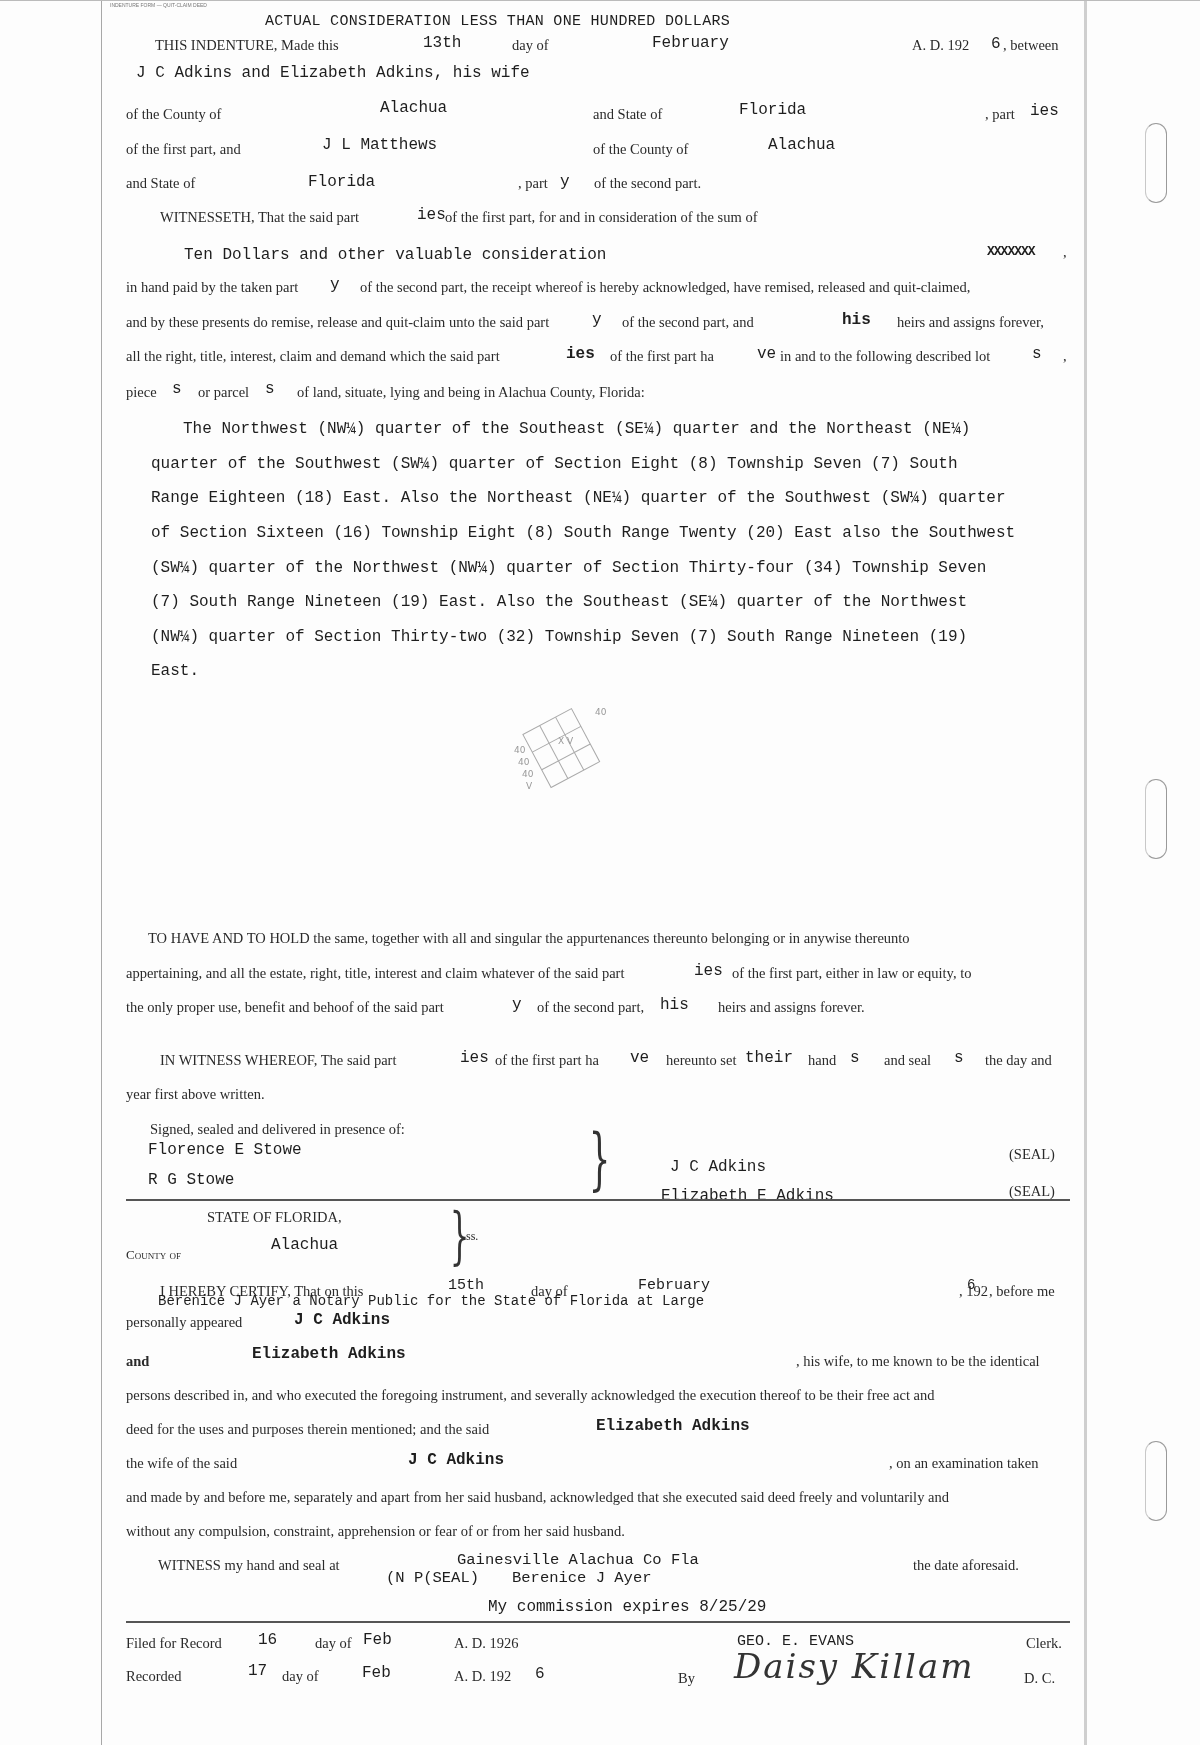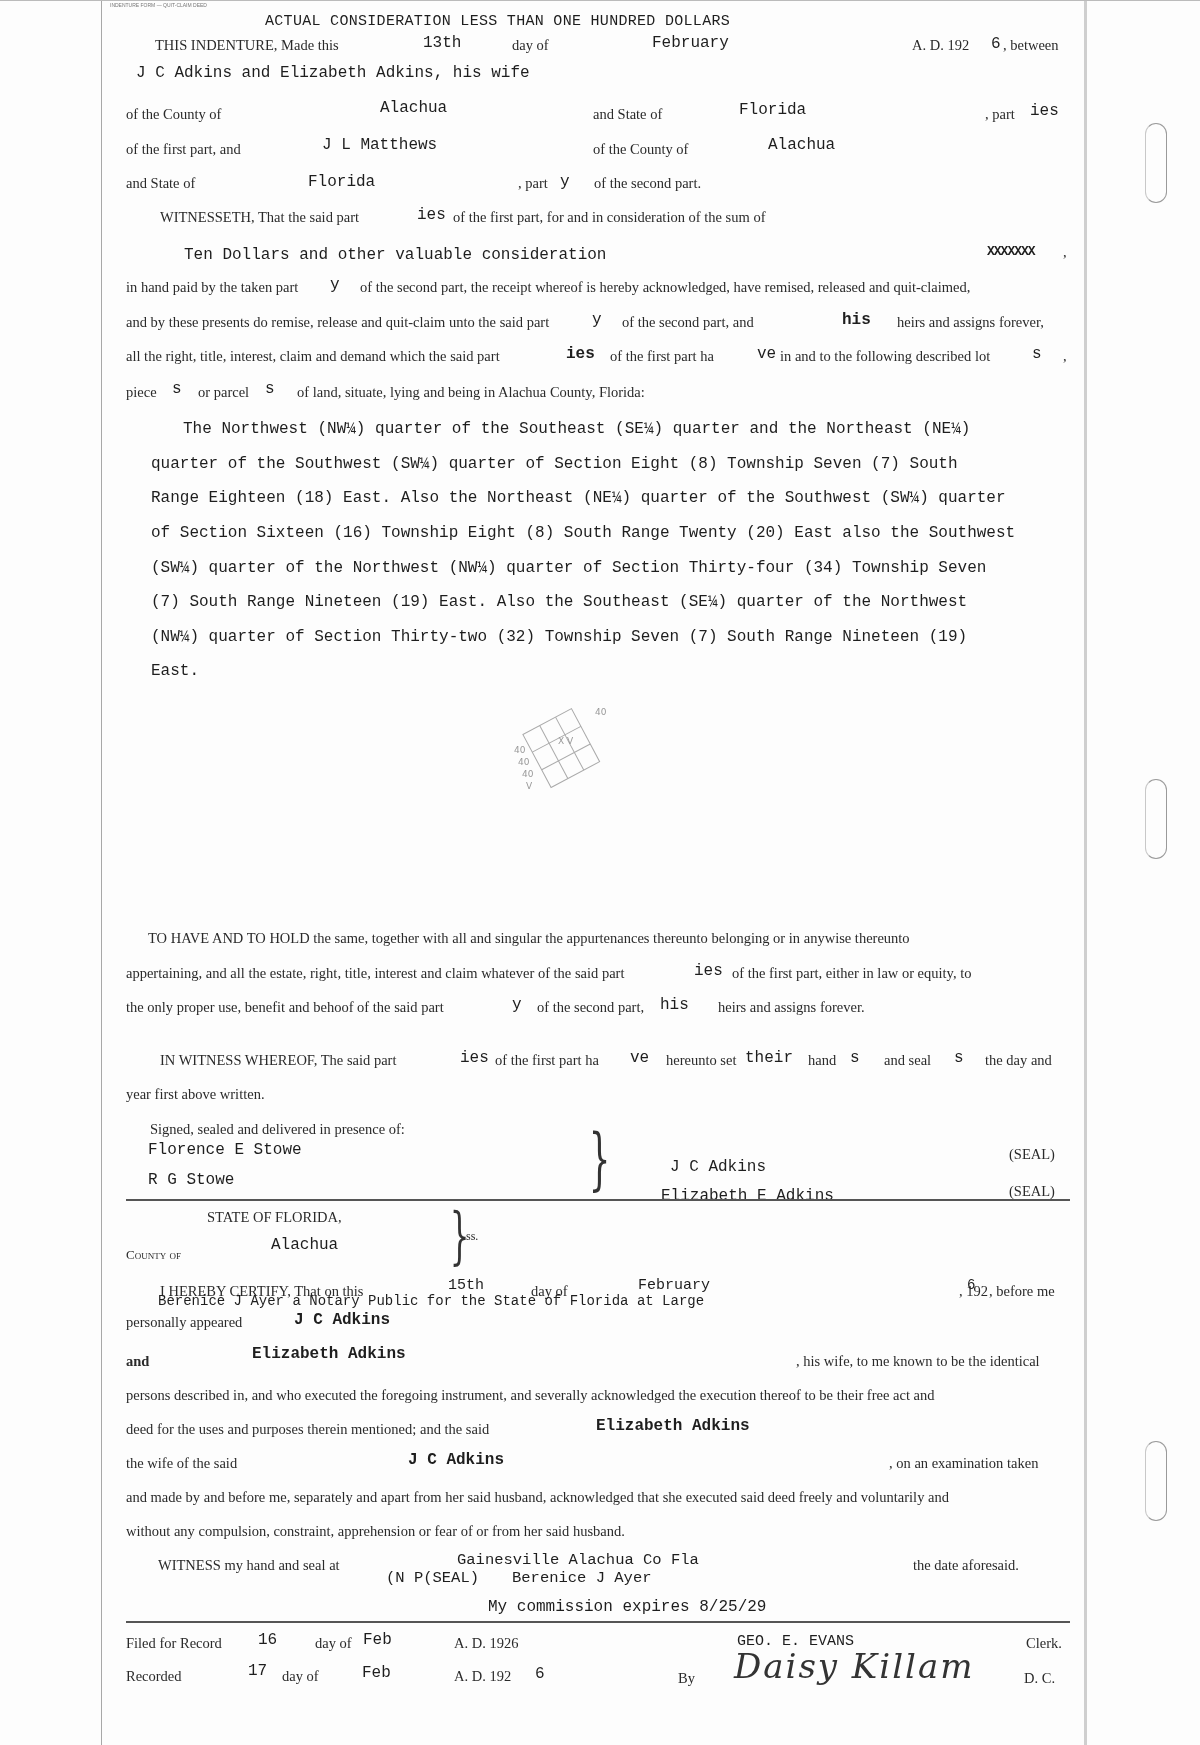--- a/index.html
+++ b/index.html
@@ -62,21 +62,21 @@
   <div class="t typed" style="left:768px; top:135px;">Alachua</div>
 
   <div class="t printed" style="left:126px; top:174px;">and State of</div>
   <div class="t typed" style="left:308px; top:172px;">Florida</div>
   <div class="t printed" style="left:518px; top:174px;">, part</div>
   <div class="t typed" style="left:560px; top:172px;">y</div>
   <div class="t printed" style="left:594px; top:174px;">of the second part.</div>
 
   <div class="t printed" style="left:160px; top:208px;">WITNESSETH, That the said part</div>
   <div class="t typed" style="left:417px; top:205px;">ies</div>
-  <div class="t printed" style="left:445px; top:208px;margin-left:8px;">of the first part, for and in consideration of the sum of</div>
+  <div class="t printed" style="left:445px; top:208px;">of the first part, for and in consideration of the sum of</div>
 
   <div class="t typed" style="left:184px; top:245px;">Ten Dollars and other valuable consideration</div>
   <div class="t typed" style="left:987px; top:243px; font-size:13px; font-weight:bold; letter-spacing:-1px;">XXXXXXX</div>
   <div class="t printed" style="left:1063px; top:243px;">,</div>
 
   <div class="t printed" style="left:126px; top:278px;">in hand paid by the taken part</div>
   <div class="t typed" style="left:330px; top:275px;">y</div>
   <div class="t printed" style="left:360px; top:278px;">of the second part, the receipt whereof is hereby acknowledged, have remised, released and quit-claimed,</div>
 
   <div class="t printed" style="left:126px; top:313px;">and by these presents do remise, release and quit-claim unto the said part</div>

